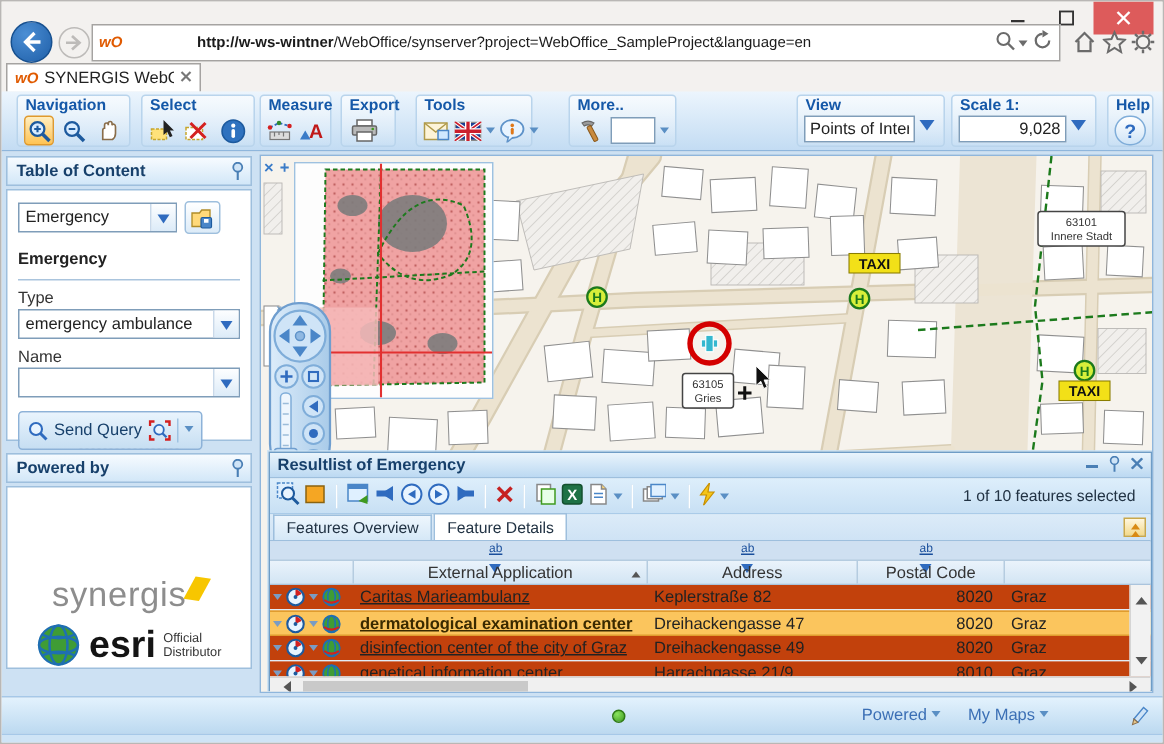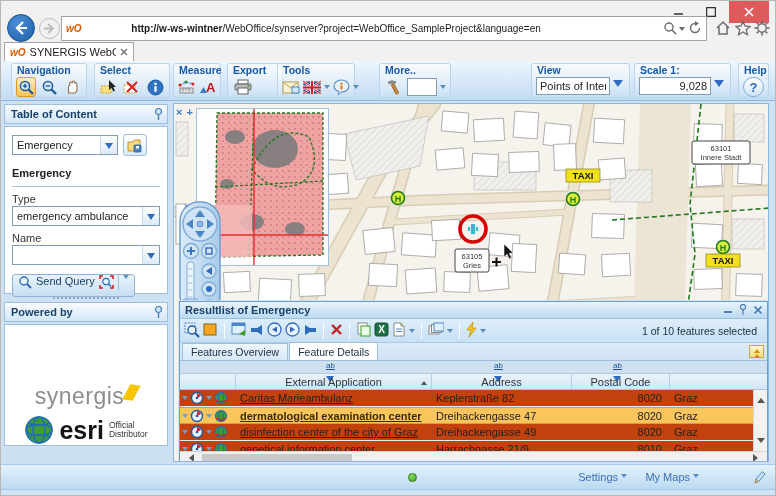--- a/index.html
+++ b/index.html
@@ -51,21 +51,21 @@
   #sidebar{position:absolute;left:0;top:0;width:170px;height:363px;padding:3px;}
   .phead{height:20px;background:linear-gradient(#f7fbff,#d2e7f8);border:1px solid #9ebfdd;
          font-weight:bold;color:#17406b;line-height:18px;padding:0 6px;position:relative;margin-bottom:2px;}
   .pin{position:absolute;right:4px;top:3px;}
   #query-body{background:#fff;border:1px solid #9ebfdd;height:168px;padding:7px 7px 0 7px;margin-bottom:2px;}
   .combo{background:#fff;border:1px solid #7f9db9;height:20px;display:flex;align-items:center;}
   .combo .val{flex:1;padding:0 4px;white-space:nowrap;overflow:hidden;}
   .combo .dd{width:17px;height:100%;display:flex;align-items:center;justify-content:center;border-left:1px solid #c9d9ea;background:linear-gradient(#fdfeff,#dcebf8);}
   .tri-down{width:0;height:0;border:4px solid transparent;border-top:6px solid #2f6bbf;margin-top:5px;}
   .lbl{margin:6px 0 1px 0;color:#333;}
-  #send-btn{margin-top:9px;display:inline-flex;gap:4px;height:23px;padding:0 5px;
+  #send-btn{margin-top:9px;display:inline-flex;align-items:center;gap:4px;height:23px;padding:12px 5px;
             border:1px solid #8db2d8;border-radius:3px;background:linear-gradient(#e9f4fd,#c6def2);color:#17406b;}
   #splitter{width:66px;margin:3px auto;border-top:2px dotted #8fa8c0;}
   #powered-body{background:#fff;border:1px solid #9ebfdd;height:122px;display:flex;flex-direction:column;
                 align-items:center;justify-content:flex-end;gap:8px;}
   #synergis{font-size:23px;color:#8d8d8d;letter-spacing:.5px;position:relative;line-height:22px;}
   #synergis .spark{display:inline-block;width:11px;height:15px;background:#f7c600;
                    transform:skewX(-22deg) rotate(8deg);margin-left:2px;vertical-align:top;}
   #esri-row{display:flex;align-items:center;gap:5px;}
   #esri-word{font-size:25px;font-weight:bold;color:#141414;line-height:22px;}
   .esri-tag{font-size:8.5px;color:#333;line-height:9px;}
@@ -293,21 +293,21 @@
         </span>
         <span class="tool">
           <svg width="17" height="16">
               <path d="M1 14 L8 14 L4.5 8 Z" fill="#3a7bc8"></path>
               <text x="7" y="13" font-size="13" font-weight="bold" fill="#c01818">A</text>
             </svg>
         </span>
       </div>
     </div>
 
-    <div class="group" style="left:226px;width:56px;">
+    <div class="group" style="left:226px;width:37px;">
       <div class="glabel">Export</div>
       <div class="gicons">
         <span class="tool">
           <svg width="18" height="16">
               <rect x="4" y="1" width="10" height="4" fill="#fff" stroke="#666"></rect>
               <rect x="1" y="5" width="16" height="6" rx="1" fill="#b9b9b9" stroke="#666"></rect>
               <rect x="4" y="9" width="10" height="6" fill="#fff" stroke="#666"></rect>
               <circle cx="14.5" cy="7" r="0.9" fill="#3f9a1f"></circle>
             </svg>
         </span>
@@ -987,21 +987,21 @@
           </div>
         </div>
 
       </div>
     </div>
   </div>
 
   <div id="statusbar">
     <span id="green-dot"></span>
     <span class="sb-link" style="right:150px;">
-      <span>Settings</span>
+      <span>Powered</span>
         <span class="caret" style="margin-top:1px;"></span>
     </span>
     <span class="sb-link" style="right:78px;">
       <span>My Maps</span>
         <span class="caret" style="margin-top:1px;"></span>
     </span>
     <span class="abs" style="right:10px;top:5px;">
       <svg width="16" height="16">
           <g transform="rotate(40 8 8)">
             <rect x="6.5" y="1" width="3.5" height="10" fill="#cfe4f7" stroke="#4a86c8" stroke-width="0.9"></rect>

